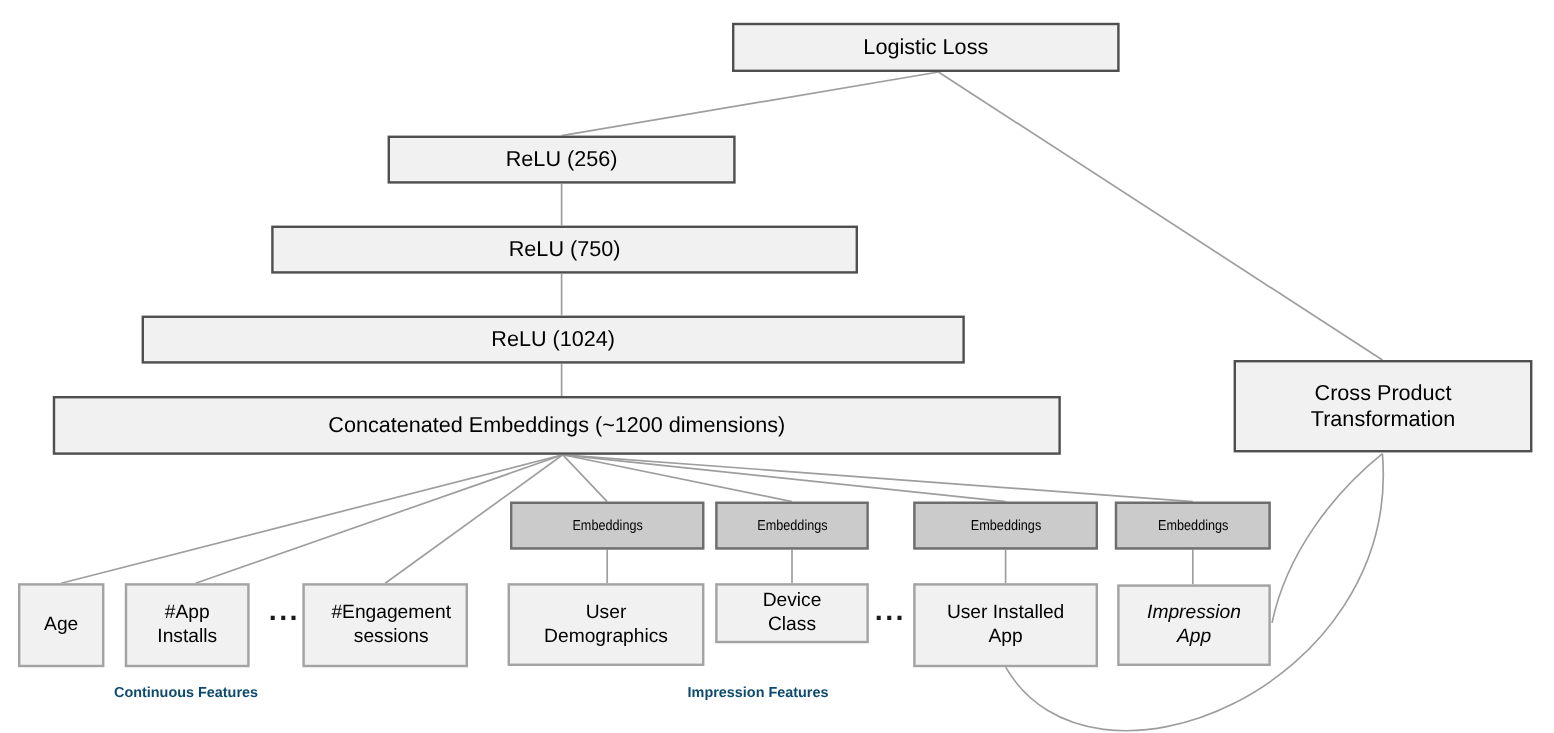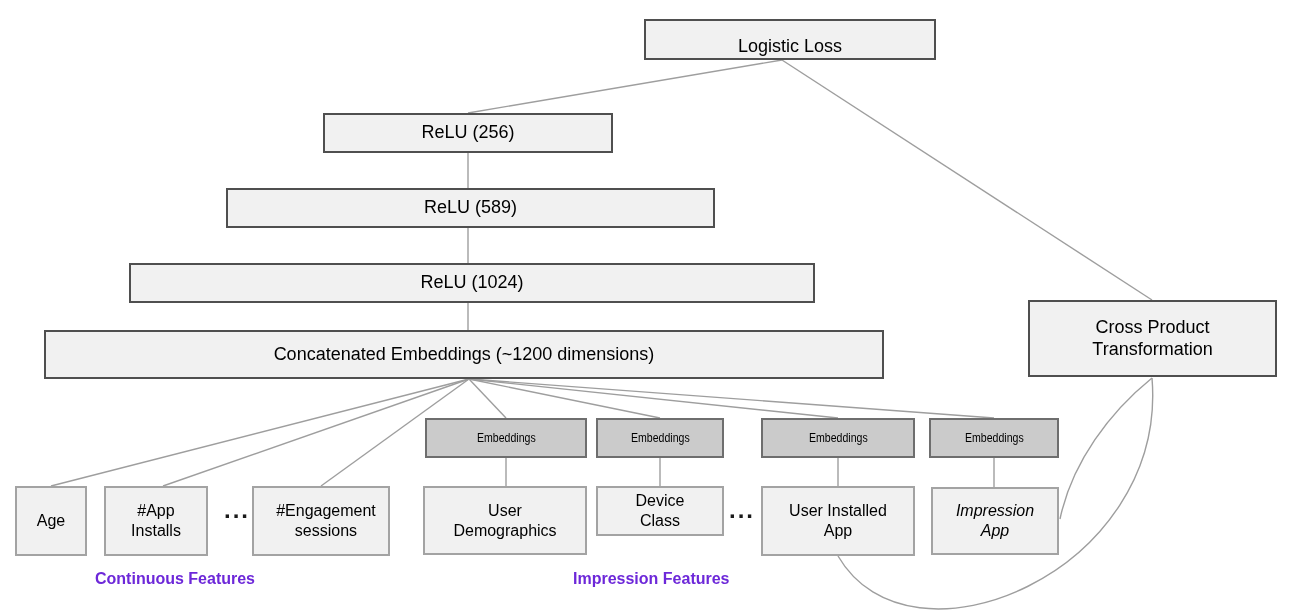--- a/index.html
+++ b/index.html
@@ -35,21 +35,21 @@
   .node.major{border:2px solid var(--border-dark);font-size:18px;}
   .node.feature{border:2px solid var(--border-light);font-size:16px;}
   .node.embed{
     background:var(--fill-dark);
     border:2px solid var(--border-mid);
     font-size:12px;
   }
   .node.embed .nlabel{transform:scaleX(0.88);}
   .group-label{
     position:absolute;
-    font-size:16px;font-weight:bold;color:#6d28d9;
+    font-size:12px;font-weight:bold;color:#0c4a6e;
     white-space:nowrap;
   }
   .dots{
     position:absolute;
     font-size:24px;font-weight:bold;color:#1a1a1a;
     letter-spacing:2px;line-height:1;
   }
   #label-continuous{left:95px;top:570px;}
   #label-categorical{left:573px;top:570px;}
   #dots-continuous{left:224px;top:498px;}
@@ -73,30 +73,30 @@
       <path d="M469,379 L838,418"></path>
       <path d="M469,379 L994,418"></path>
       <path d="M506,458 L506,486"></path>
       <path d="M660,458 L660,486"></path>
       <path d="M838,458 L838,486"></path>
       <path d="M994,458 L994,487"></path>
       <path d="M838,556 C910,680 1168,572 1152,378"></path>
       <path d="M1060,519 C1072,462 1110,412 1152,378"></path>
     </svg>
   <div id="nodes">
-      <div class="node major" style="left: 644px; top: 19px; width: 292px; height: 41px; align-items: flex-end;">
+      <div class="node major" style="left: 610px; top: 19px; width: 323px; height: 41px;">
         <span class="nlabel">Logistic Loss</span>
       </div>
       <div class="node major" style="left: 323px; top: 113px; width: 290px; height: 40px;">
         <span class="nlabel">ReLU (256)</span>
       </div>
       <div class="node major" style="left: 226px; top: 188px; width: 489px; height: 40px;">
-        <span class="nlabel">ReLU (589)</span>
+        <span class="nlabel">ReLU (750)</span>
       </div>
-      <div class="node major" style="left: 129px; top: 263px; width: 686px; height: 40px;">
+      <div class="node major" style="left: 118px; top: 263px; width: 686px; height: 40px;">
         <span class="nlabel">ReLU (1024)</span>
       </div>
       <div class="node major" style="left: 44px; top: 330px; width: 840px; height: 49px;">
         <span class="nlabel">Concatenated Embeddings (~1200 dimensions)</span>
       </div>
       <div class="node major" style="left: 1028px; top: 300px; width: 249px; height: 77px;">
         <span class="nlabel">Cross Product
 Transformation</span>
       </div>
       <div class="node embed" style="left: 425px; top: 418px; width: 162px; height: 40px;">

